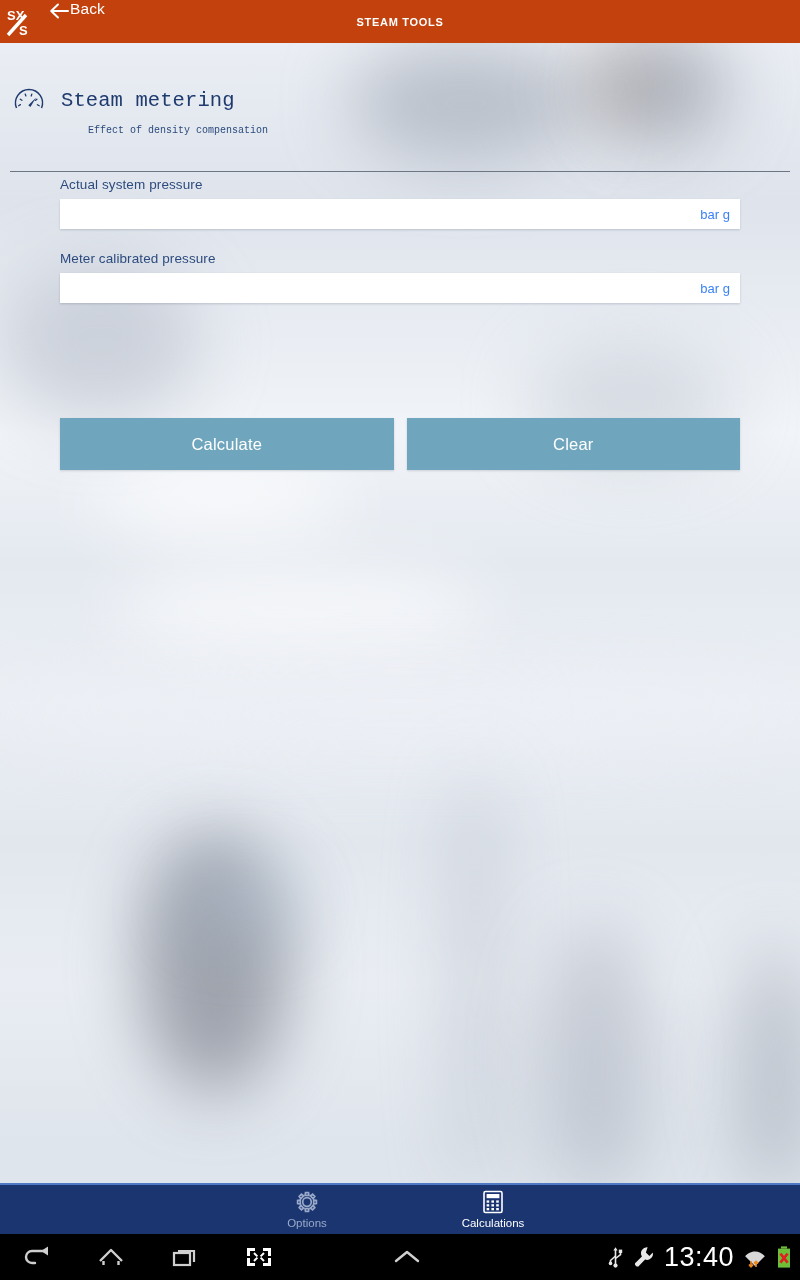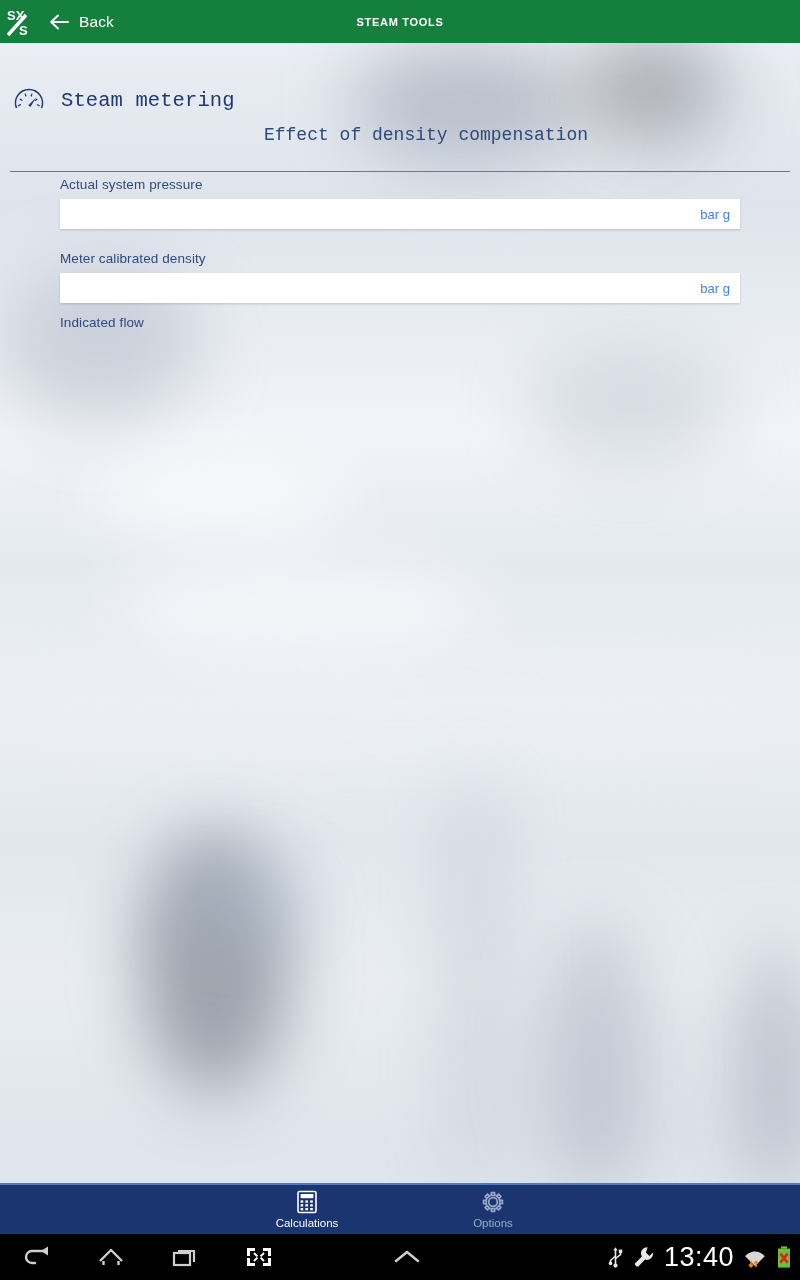--- a/index.html
+++ b/index.html
@@ -39,33 +39,33 @@
       linear-gradient(180deg,
         #eef1f6 0px, #e6eaf1 90px, #dfe4ec 200px, #e9edf3 330px,
         #f1f4f8 430px, #e4e9f0 560px, #eceff5 700px, #e2e7ee 840px,
         #e9edf3 980px, #dfe5ec 1140px);
   }
 
   
   #appbar {
     position: absolute; left: 0; top: 0;
     width: 800px; height: 43px;
-    background: #15803d;
+    background: #c2410c;
     display: flex; align-items: center;
     z-index: 20;
   }
   #logo {
     width: 44px; height: 43px;
     display: flex; align-items: center; justify-content: center;
     flex: 0 0 auto;
   }
   #logo svg { display: block; }
 
   #back-btn {
-    display: flex; align-items: center; gap: 9px;
+    display: flex; 
     height: 43px; padding: 0 10px 0 4px;
     cursor: pointer;
   }
   #back-btn .arrow { width: 22px; height: 22px; flex: 0 0 auto; }
   #back-btn .label {
     color: #ffffff; font-size: 15.5px; letter-spacing: .1px;
   }
 
   #appbar-title {
     position: absolute; left: 0; top: 0;
@@ -89,22 +89,22 @@
     font-family: Liberation Mono, monospace;
   }
   #heading .row {
     display: flex; align-items: center; gap: 15px;
   }
   #gauge-icon { width: 34px; height: 34px; flex: 0 0 auto; }
   #heading .title {
     color: #1e3a6e; font-size: 20.5px; letter-spacing: .1px;
   }
   #heading .subtitle {
-    color: #2b4a7d; font-size: 18px;
-    margin-left: 40px; margin-top: 8px; text-align: center;
+    color: #2b4a7d; font-size: 10px;
+    margin-left: 76px; margin-top: 8px;
   }
 
   #divider {
     position: absolute; left: 10px; top: 128px;
     width: 780px; height: 1px;
     background: #6f7683;
   }
 
   
   .field { position: absolute; left: 60px; width: 680px; }
@@ -264,74 +264,77 @@
 
     <div class="field" id="field-1">
       <div class="flabel">Actual system pressure</div>
       <div class="fbox">
         <input class="fvalue" type="text" value="" placeholder="" style="">
         <span class="funit">bar g</span>
       </div>
     </div>
 
     <div class="field" id="field-2">
-      <div class="flabel">Meter calibrated density</div>
+      <div class="flabel">Meter calibrated pressure</div>
       <div class="fbox">
         <input class="fvalue" type="text" value="" placeholder="" style="">
         <span class="funit">bar g</span>
       </div>
     </div>
 
     <div class="field" id="field-3">
-      <div class="flabel">Indicated flow</div>
-    </div>
-
+    </div>
+
+    <div id="buttons">
+      <button class="btn">Calculate</button>
+      <button class="btn">Clear</button>
+    </div>
 
   </div>
 
   <div id="tabbar">
+    <div class="tab inactive">
+      <span class="ticon">
+        <svg width="24" height="24" viewBox="0 0 24 24">
+          <g stroke="#9aa9c9" stroke-width="1.7" fill="none">
+            <circle cx="12" cy="12" r="4.3"></circle>
+            <path d="M12 2.6 L13.5 2.6 L13.9 5.3 L10.1 5.3 L10.5 2.6 Z"></path>
+            <path d="M12 21.4 L10.5 21.4 L10.1 18.7 L13.9 18.7 L13.5 21.4 Z"></path>
+            <path d="M2.6 12 L2.6 10.5 L5.3 10.1 L5.3 13.9 L2.6 13.5 Z"></path>
+            <path d="M21.4 12 L21.4 13.5 L18.7 13.9 L18.7 10.1 L21.4 10.5 Z"></path>
+            <path d="M5.3 5.3 L6.4 4.2 L8.6 5.8 L5.8 8.6 L4.2 6.4 Z"></path>
+            <path d="M18.7 18.7 L17.6 19.8 L15.4 18.2 L18.2 15.4 L19.8 17.6 Z"></path>
+            <path d="M18.7 5.3 L19.8 6.4 L18.2 8.6 L15.4 5.8 L17.6 4.2 Z"></path>
+            <path d="M5.3 18.7 L4.2 17.6 L5.8 15.4 L8.6 18.2 L6.4 19.8 Z"></path>
+          </g>
+        </svg>
+      </span>
+      <span class="tlabel">Options</span>
+    </div>
+
     <div class="tab active">
       <span class="ticon">
         <svg width="22" height="24" viewBox="0 0 22 24">
           <rect x="2" y="1.5" width="18" height="21" rx="1.5" stroke="#ffffff" stroke-width="1.6" fill="none"></rect>
           <rect x="4.6" y="4" width="12.8" height="4.2" fill="#ffffff"></rect>
           <g fill="#ffffff">
             <rect x="4.6" y="10.4" width="2.6" height="2.3"></rect>
             <rect x="9.4" y="10.4" width="2.6" height="2.3"></rect>
             <rect x="14.2" y="10.4" width="2.6" height="2.3"></rect>
             <rect x="4.6" y="14.2" width="2.6" height="2.3"></rect>
             <rect x="9.4" y="14.2" width="2.6" height="2.3"></rect>
             <rect x="14.2" y="14.2" width="2.6" height="2.3"></rect>
             <rect x="4.6" y="18" width="2.6" height="2.3"></rect>
             <rect x="9.4" y="18" width="2.6" height="2.3"></rect>
             <rect x="14.2" y="18" width="2.6" height="2.3"></rect>
           </g>
         </svg>
       </span>
       <span class="tlabel">Calculations</span>
     </div>
-
-    <div class="tab inactive">
-      <span class="ticon">
-        <svg width="24" height="24" viewBox="0 0 24 24">
-          <g stroke="#9aa9c9" stroke-width="1.7" fill="none">
-            <circle cx="12" cy="12" r="4.3"></circle>
-            <path d="M12 2.6 L13.5 2.6 L13.9 5.3 L10.1 5.3 L10.5 2.6 Z"></path>
-            <path d="M12 21.4 L10.5 21.4 L10.1 18.7 L13.9 18.7 L13.5 21.4 Z"></path>
-            <path d="M2.6 12 L2.6 10.5 L5.3 10.1 L5.3 13.9 L2.6 13.5 Z"></path>
-            <path d="M21.4 12 L21.4 13.5 L18.7 13.9 L18.7 10.1 L21.4 10.5 Z"></path>
-            <path d="M5.3 5.3 L6.4 4.2 L8.6 5.8 L5.8 8.6 L4.2 6.4 Z"></path>
-            <path d="M18.7 18.7 L17.6 19.8 L15.4 18.2 L18.2 15.4 L19.8 17.6 Z"></path>
-            <path d="M18.7 5.3 L19.8 6.4 L18.2 8.6 L15.4 5.8 L17.6 4.2 Z"></path>
-            <path d="M5.3 18.7 L4.2 17.6 L5.8 15.4 L8.6 18.2 L6.4 19.8 Z"></path>
-          </g>
-        </svg>
-      </span>
-      <span class="tlabel">Options</span>
-    </div>
   </div>
 
   <div id="sysbar">
     <div id="sysnav">
       <div class="nbtn">
         <svg width="30" height="26" viewBox="0 0 30 26">
           <path d="M24 7 L10 7 A6 6 0 1 0 10 19 L13 19" stroke="#cfcfcf" stroke-width="2.4" fill="none" stroke-linecap="round"></path>
           <path d="M26 2.5 L26 11.5 L19 7 Z" fill="#cfcfcf"></path>
         </svg>
       </div>

